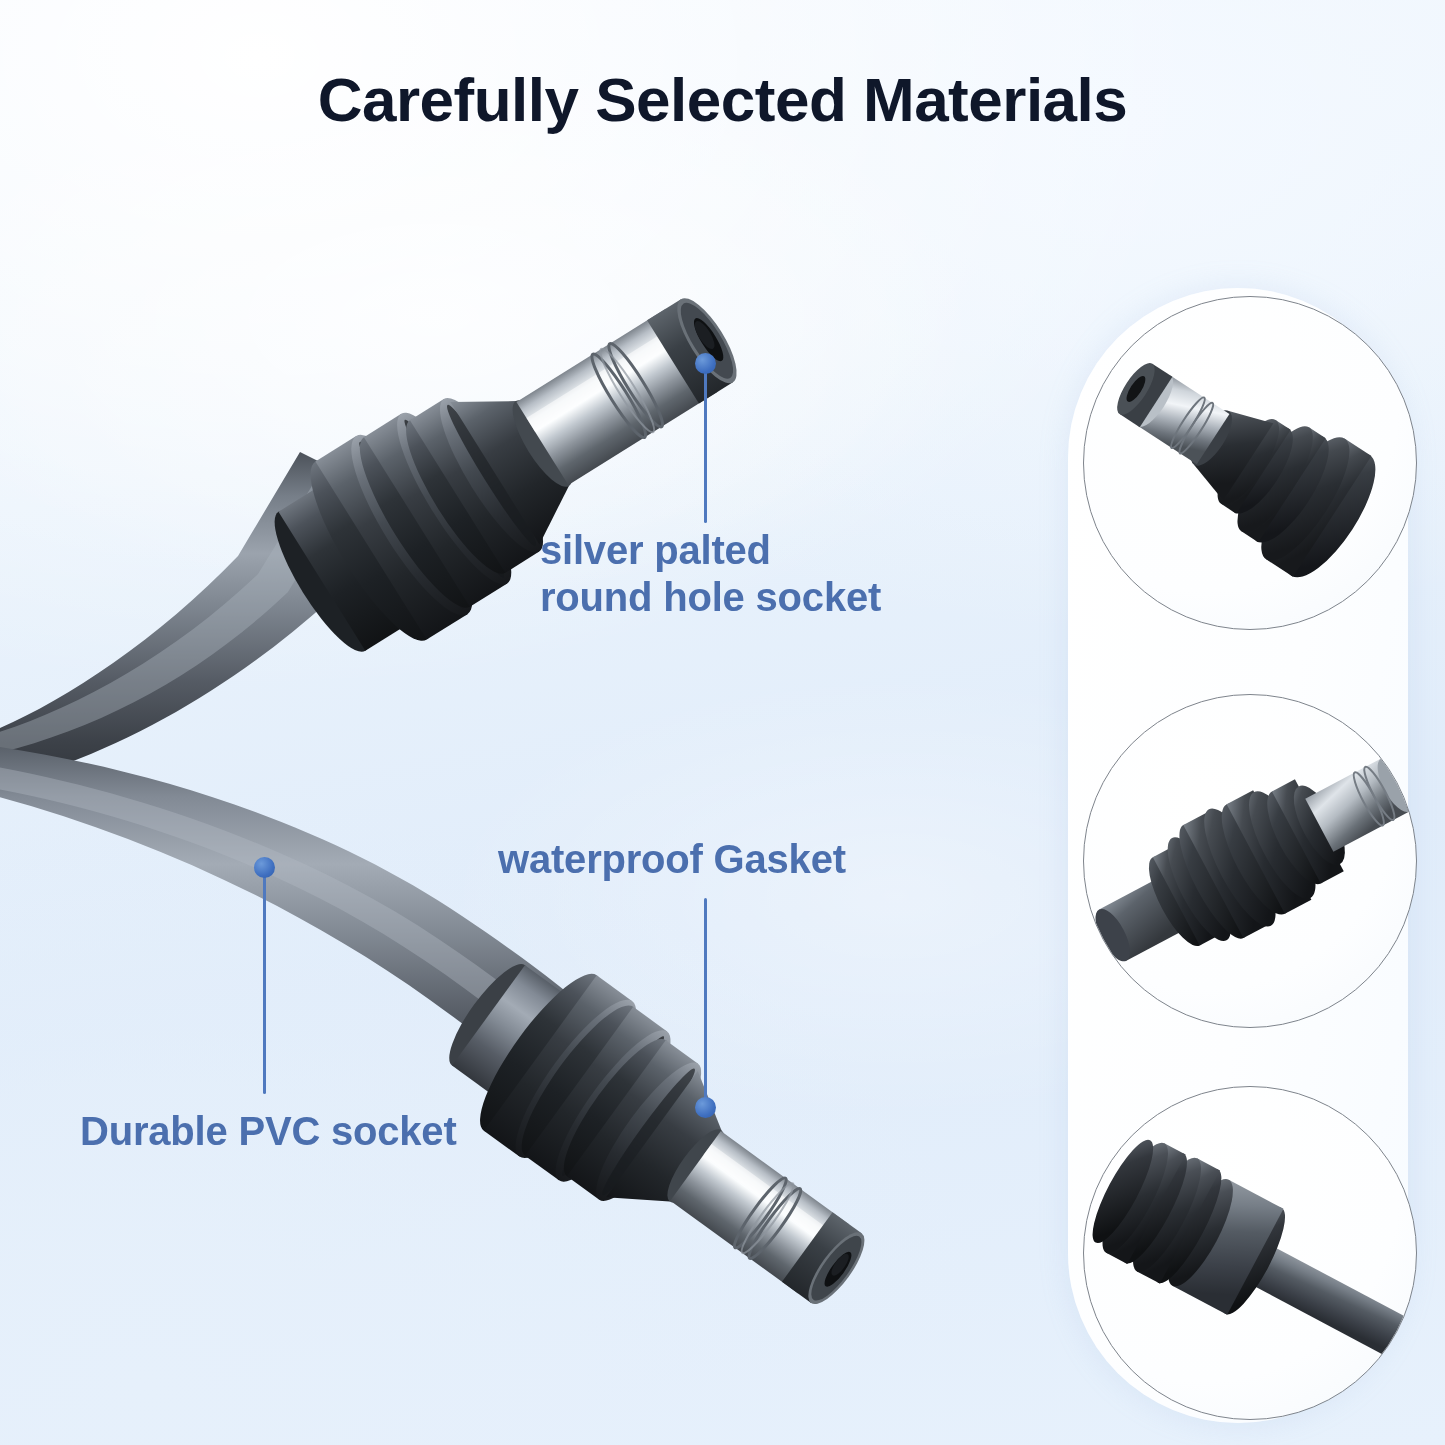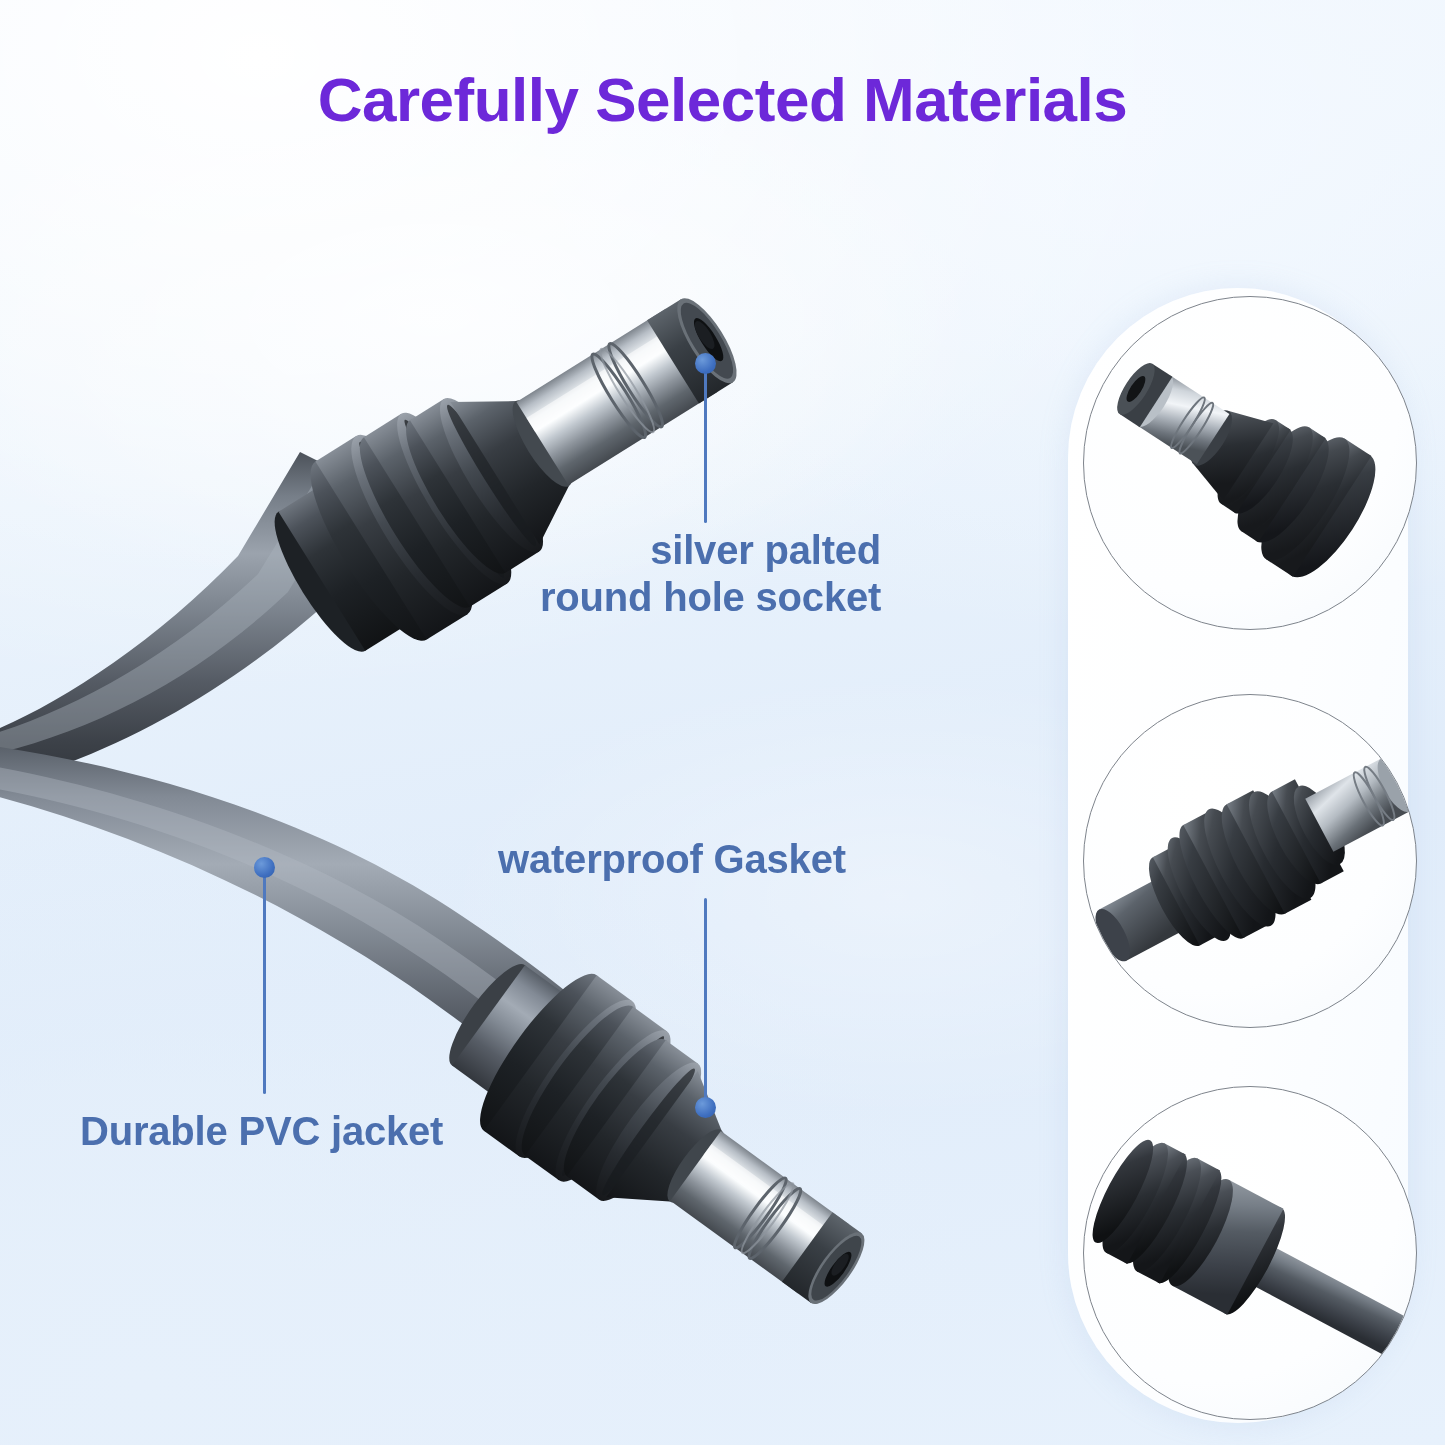--- a/index.html
+++ b/index.html
@@ -21,21 +21,21 @@
   .bg-wash{position:absolute;inset:0;
     background:
       radial-gradient(55% 28% at 30% 22%, rgba(255,255,255,.75) 0%, rgba(255,255,255,0) 70%),
       radial-gradient(45% 22% at 62% 62%, rgba(255,255,255,.35) 0%, rgba(255,255,255,0) 70%);
   }
 
   
   .title{
     position:absolute;left:0;right:0;top:64px;text-align:center;
     font-size:62px;font-weight:bold;letter-spacing:-0.5px;
-    color:#6d28d9;
+    color:#0f172a;
     font-family:"Liberation Sans", sans-serif;
   }
 
   
   .detail-panel{
     position:absolute;left:1068px;top:288px;width:340px;height:1135px;
     background:linear-gradient(100deg,#ffffff 0%,#fdfeff 55%,#f7fbff 100%);
     border-radius:170px;
     box-shadow:0 0 30px rgba(150,180,215,.18);
   }
@@ -51,21 +51,21 @@
 
   
   .callout-line{position:absolute;width:3px;background:#4f79bf;border-radius:2px;}
   .callout-dot{position:absolute;width:21px;height:21px;border-radius:50%;
     background:radial-gradient(circle at 35% 32%,#6c9ada 0%,#3f6fc0 60%,#2f5da9 100%);}
   .label{
     position:absolute;color:#4b6fae;font-weight:bold;
     font-family:"Liberation Sans", sans-serif;
     line-height:1.18;white-space:pre-line;letter-spacing:-0.2px;
   }
-  #lbl-socket{left:540px;top:527px;font-size:40px;text-align:right;}
+  #lbl-socket{left:540px;top:527px;font-size:40px;text-align:left;}
   #lbl-gasket{left:498px;top:836px;font-size:40px;}
   #lbl-pvc{left:80px;top:1108px;font-size:40px;}
 
   svg.art{position:absolute;left:0;top:0;width:1445px;height:1445px;pointer-events:none;}
 </style>
 </head>
 <body>
 
 <div id="stage">
 
@@ -401,15 +401,15 @@
   <div class="callout-dot" style="left:695px;top:353px;"></div>
   <div class="label" id="lbl-socket">silver palted
 round hole socket</div>
 
   <div class="callout-line" style="left:704px;top:898px;height:212px;"></div>
   <div class="callout-dot" style="left:695px;top:1097px;"></div>
   <div class="label" id="lbl-gasket">waterproof Gasket</div>
 
   <div class="callout-line" style="left:263px;top:872px;height:222px;"></div>
   <div class="callout-dot" style="left:254px;top:857px;"></div>
-  <div class="label" id="lbl-pvc">Durable PVC jacket</div>
+  <div class="label" id="lbl-pvc">Durable PVC socket</div>
 
 </div>
 
 </body></html>

